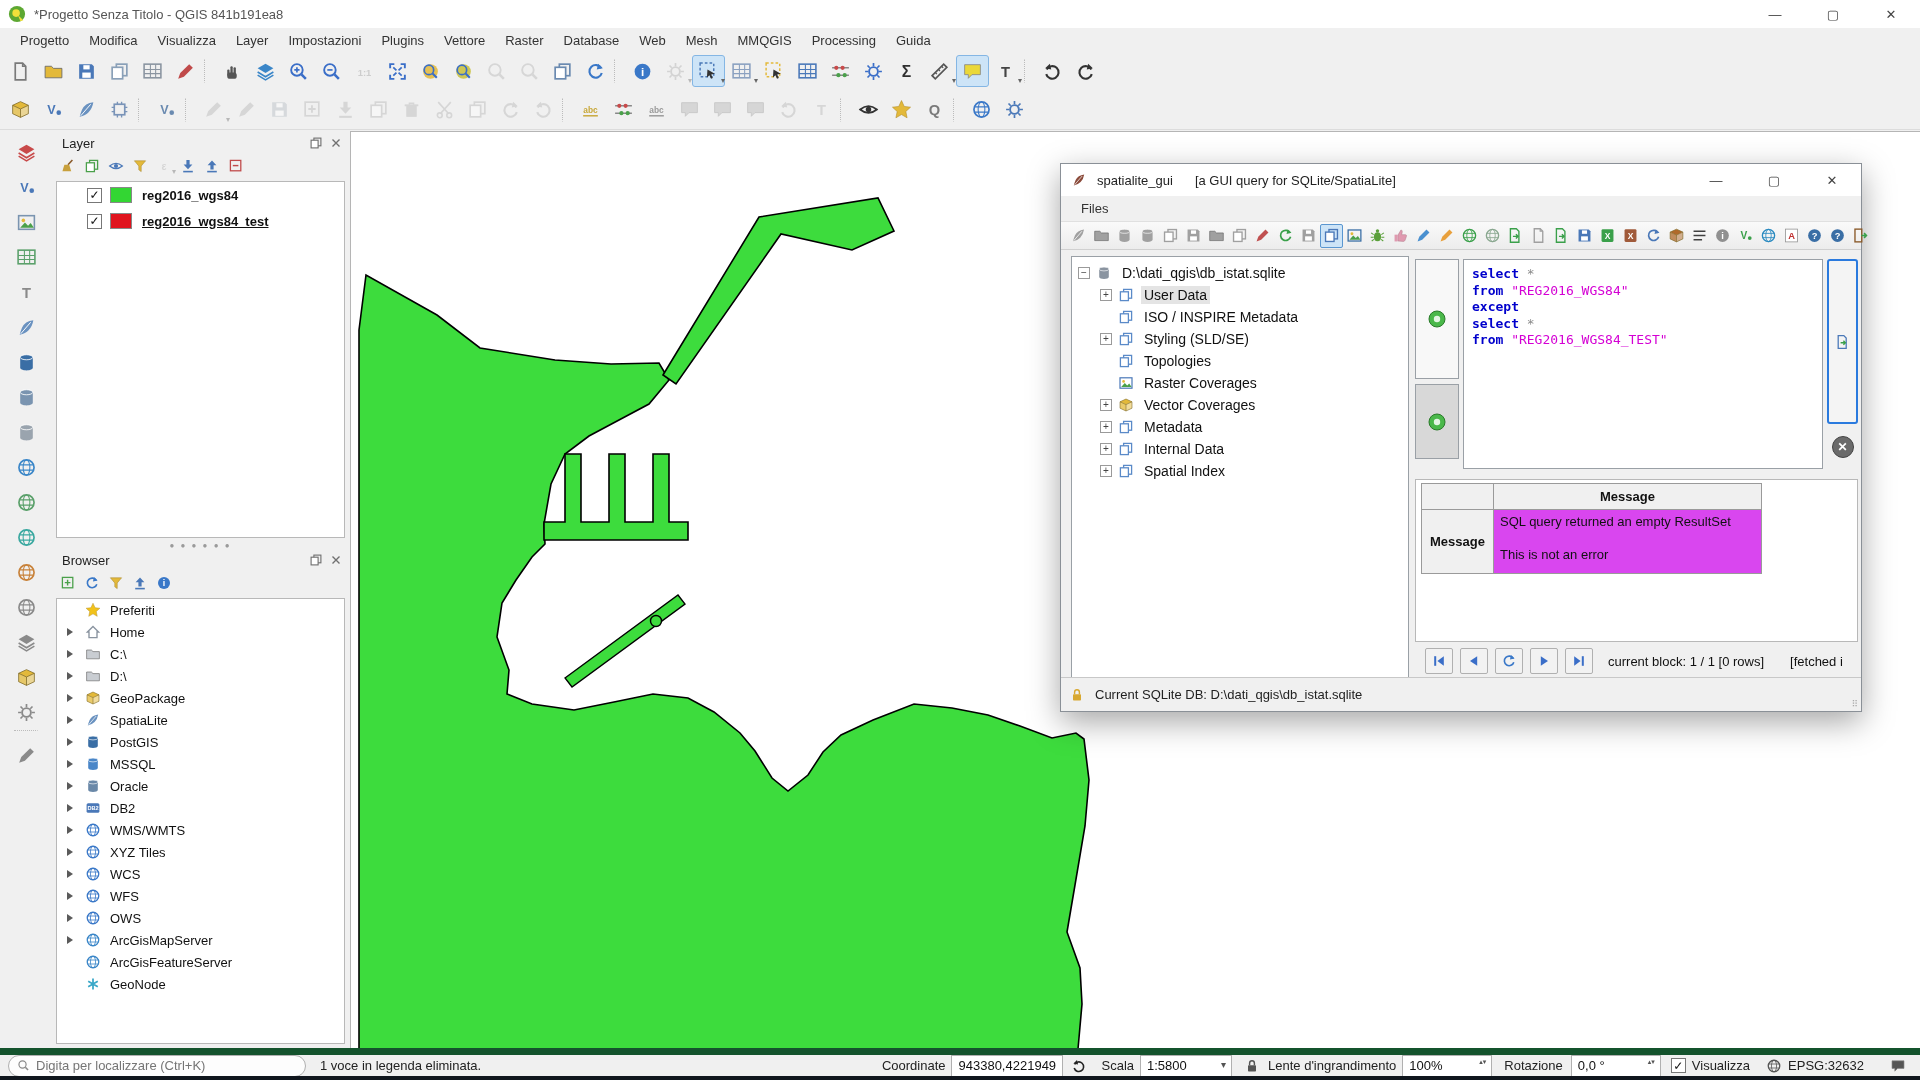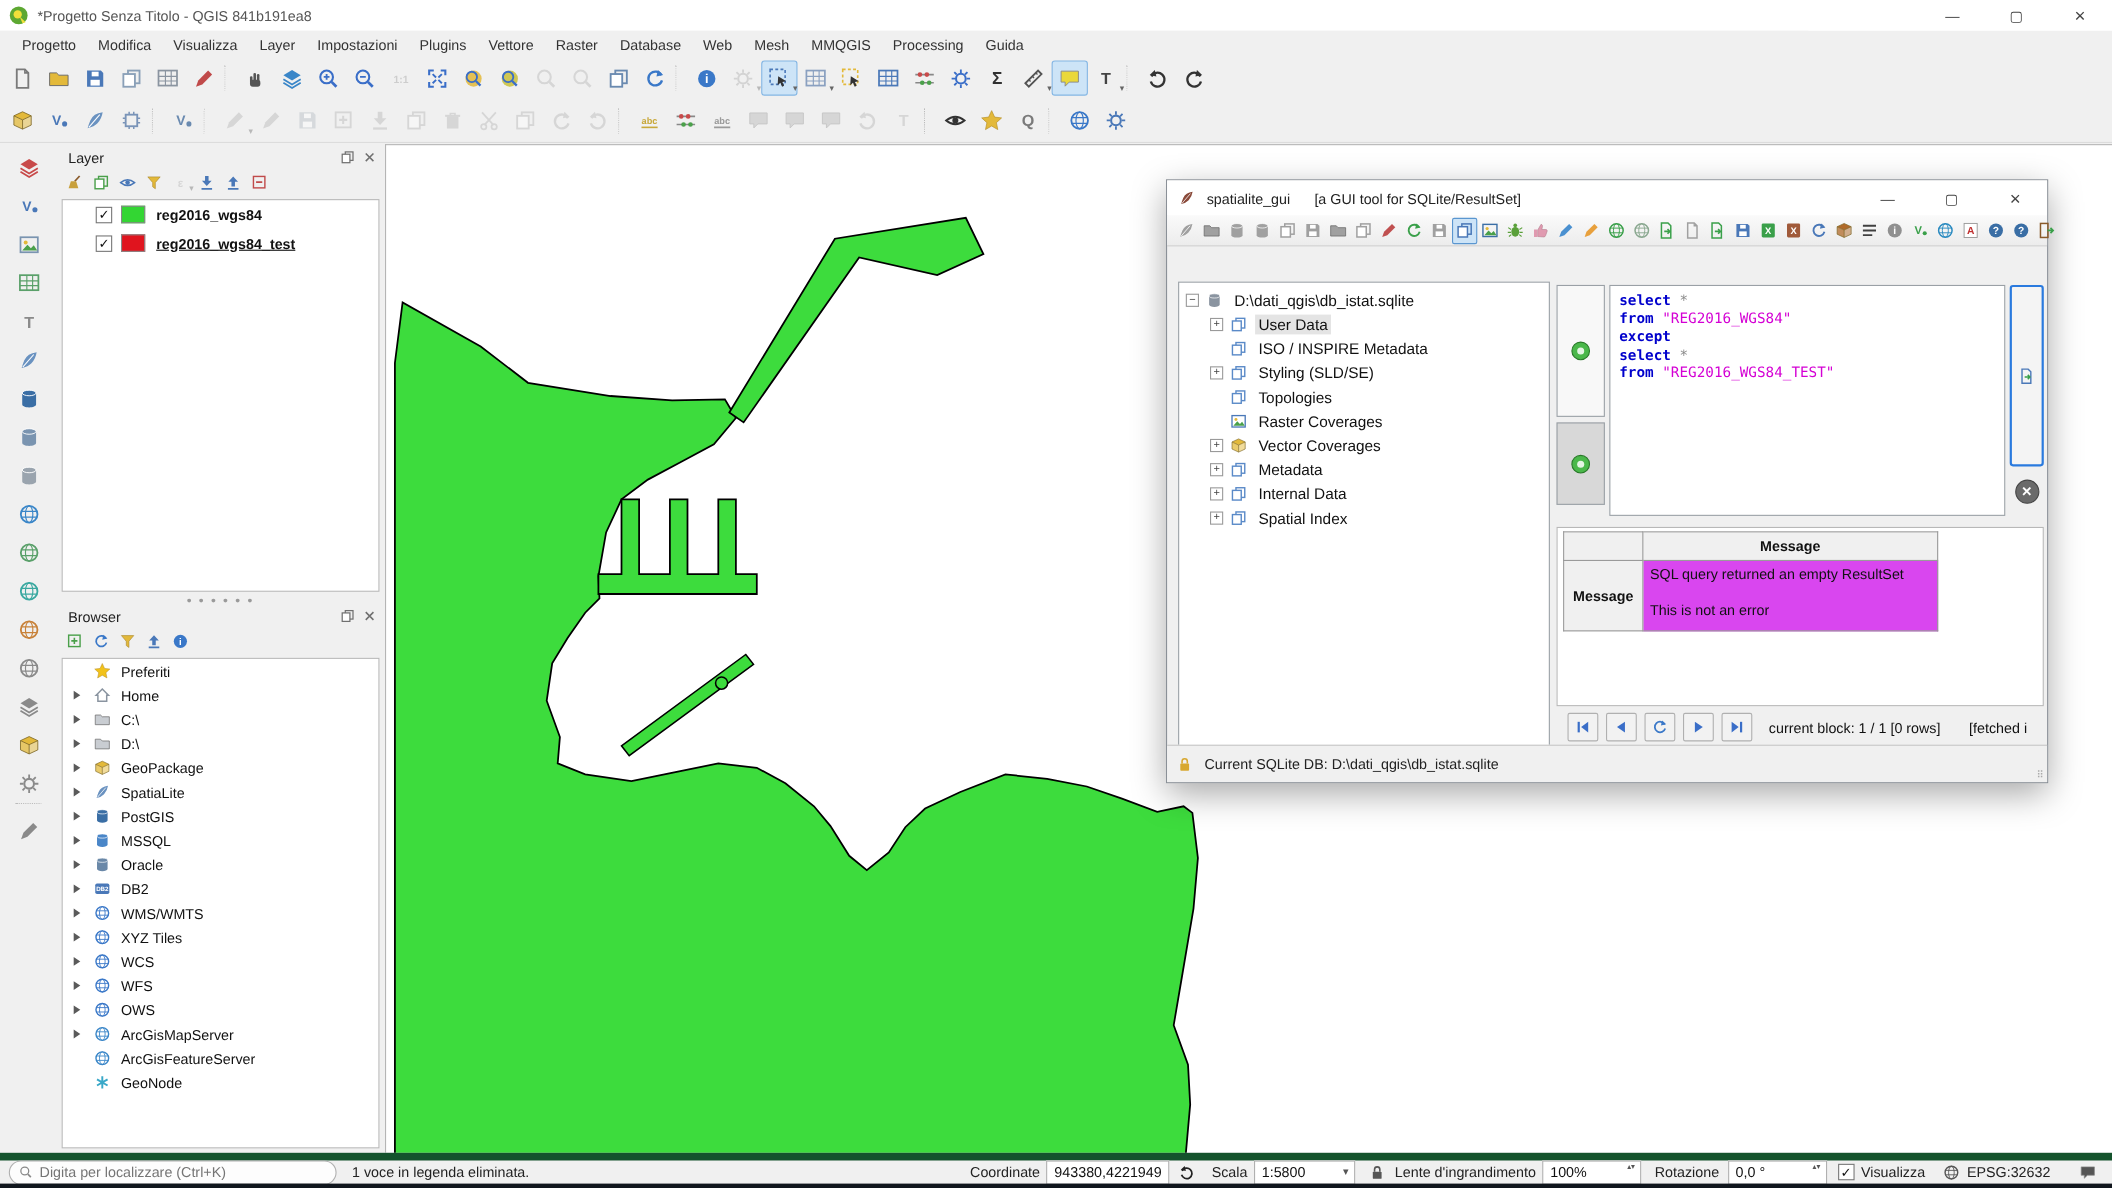--- a/index.html
+++ b/index.html
@@ -1089,26 +1089,29 @@
       <circle cx="305" cy="489" r="5.5" stroke="#000" stroke-width="1.4" fill="#3ddc3d"></circle>
     </svg>
   </div>
 
   <div id="spg">
     <div class="spg-titlebar">
       <svg class="ico16" style="margin-left:10px;color:#8a4a3a">
           <use href="#s-feather"></use>
         </svg>
       <span class="spg-title">spatialite_gui</span>
-      <span class="spg-subtitle">[a GUI tool for SQLite/ResultSet]</span>
+      <span class="spg-subtitle">[a GUI query for SQLite/SpatiaLite]</span>
       <div class="spg-caps">
         <span class="capbtn">—</span>
         <span class="capbtn">▢</span>
         <span class="capbtn">✕</span>
       </div>
+    </div>
+    <div class="spg-menubar">
+      <span class="menu-item">Files</span>
     </div>
     <div class="spg-toolbar">
 
     <span class="stbtn" title="create-new-db">
           <svg class="sico" style="color: rgb(160, 160, 160);">
             <use href="#s-feather"></use>
           </svg>
         </span>
         <span class="stbtn" title="connect-existing-db">
           <svg class="sico" style="color: rgb(160, 160, 160);">

